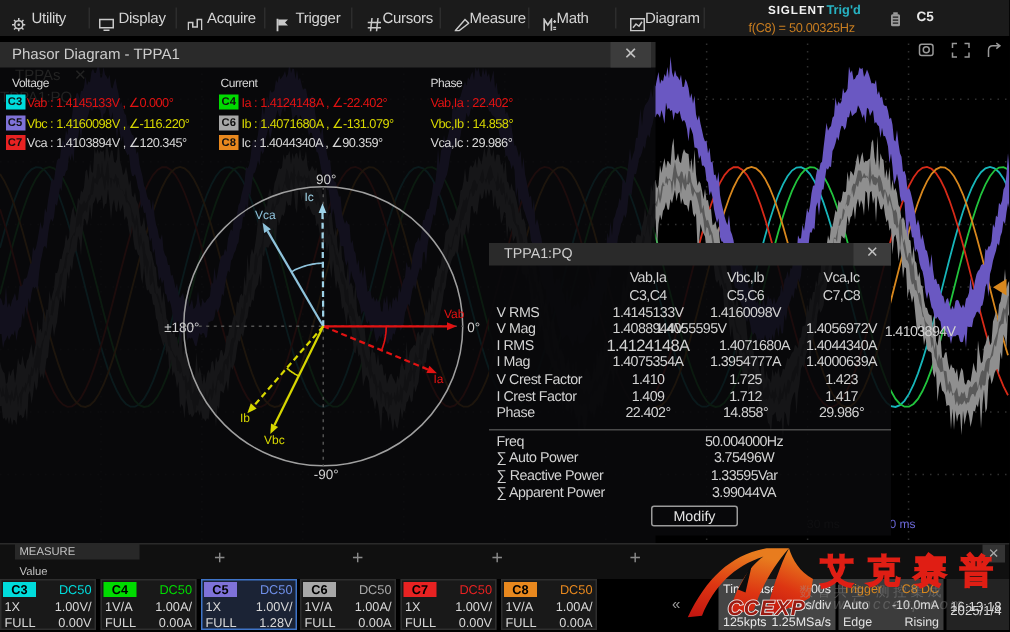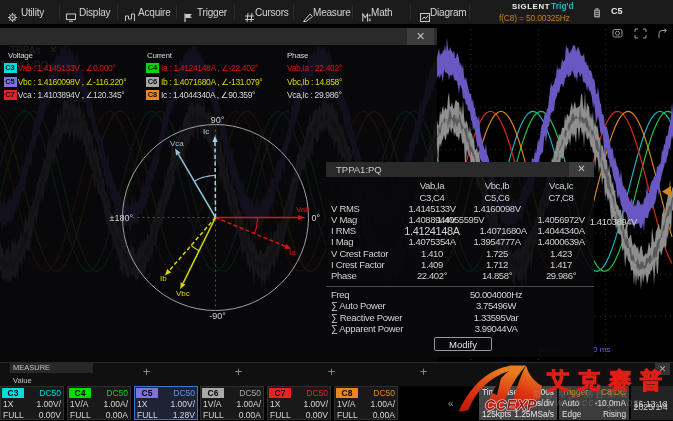--- a/index.html
+++ b/index.html
@@ -114,20 +114,21 @@
         <line x1="2.2" y1="3.4" x2="5.8" y2="3.4" stroke="#1b1b1b" stroke-width="0.8"></line>
         <line x1="2.2" y1="5.4" x2="5.8" y2="5.4" stroke="#1b1b1b" stroke-width="0.8"></line>
         <line x1="2.2" y1="7.4" x2="5.8" y2="7.4" stroke="#1b1b1b" stroke-width="0.8"></line>
       </svg>
       <div class="abs" style="left:611px;top:6px;font-size:9px;font-weight:bold;color:#e8e8e8">C5</div>
     </div>
 <div class="abs" style="left:0;top:24px;width:673px;height:4px;background:#000"></div>
 
 <div class="abs" style="left:0;top:28px;width:437px;height:334px;background:rgba(9,9,11,0.9)">
   <div class="abs" style="left:0;top:0;width:437px;height:17px;background:#2a2a2a">
+    <div class="abs" style="left:8px;top:2.5px;font-size:10px;color:#cdcdcd">Phasor Diagram - TPPA1</div>
     <div class="abs" style="left:407px;top:0;width:27px;height:17px;background:#3c3c3c;color:#c2c2c2;font-size:11px;text-align:center;line-height:16px">✕</div>
   </div>
   <div class="abs" style="left:10px;top:17px;font-size:10px;color:#232323">TPPAs</div>
   <div class="abs" style="left:45px;top:16px;width:17px;height:13px;color:#232323;font-size:10px;text-align:center">✕</div>
   <div class="abs" style="left:0px;top:32px;font-size:10px;color:#222">TPPA1:PQ</div>
 </div>
 <div class="abs" style="left:8px;top:51px;font-size:8px;letter-spacing:-0.3px;color:#d6d6d6">Voltage</div>
     <div class="abs" style="left:147px;top:51px;font-size:8px;letter-spacing:-0.3px;color:#d6d6d6">Current</div>
     <div class="abs" style="left:287px;top:51px;font-size:8px;letter-spacing:-0.3px;color:#d6d6d6">Phase</div>
     <div class="abs" style="left:3.5px;top:63px;width:13px;height:10px;background:#00dcdc;color:#101010;font-size:7.5px;font-weight:bold;text-align:center;line-height:10px">C3</div>

